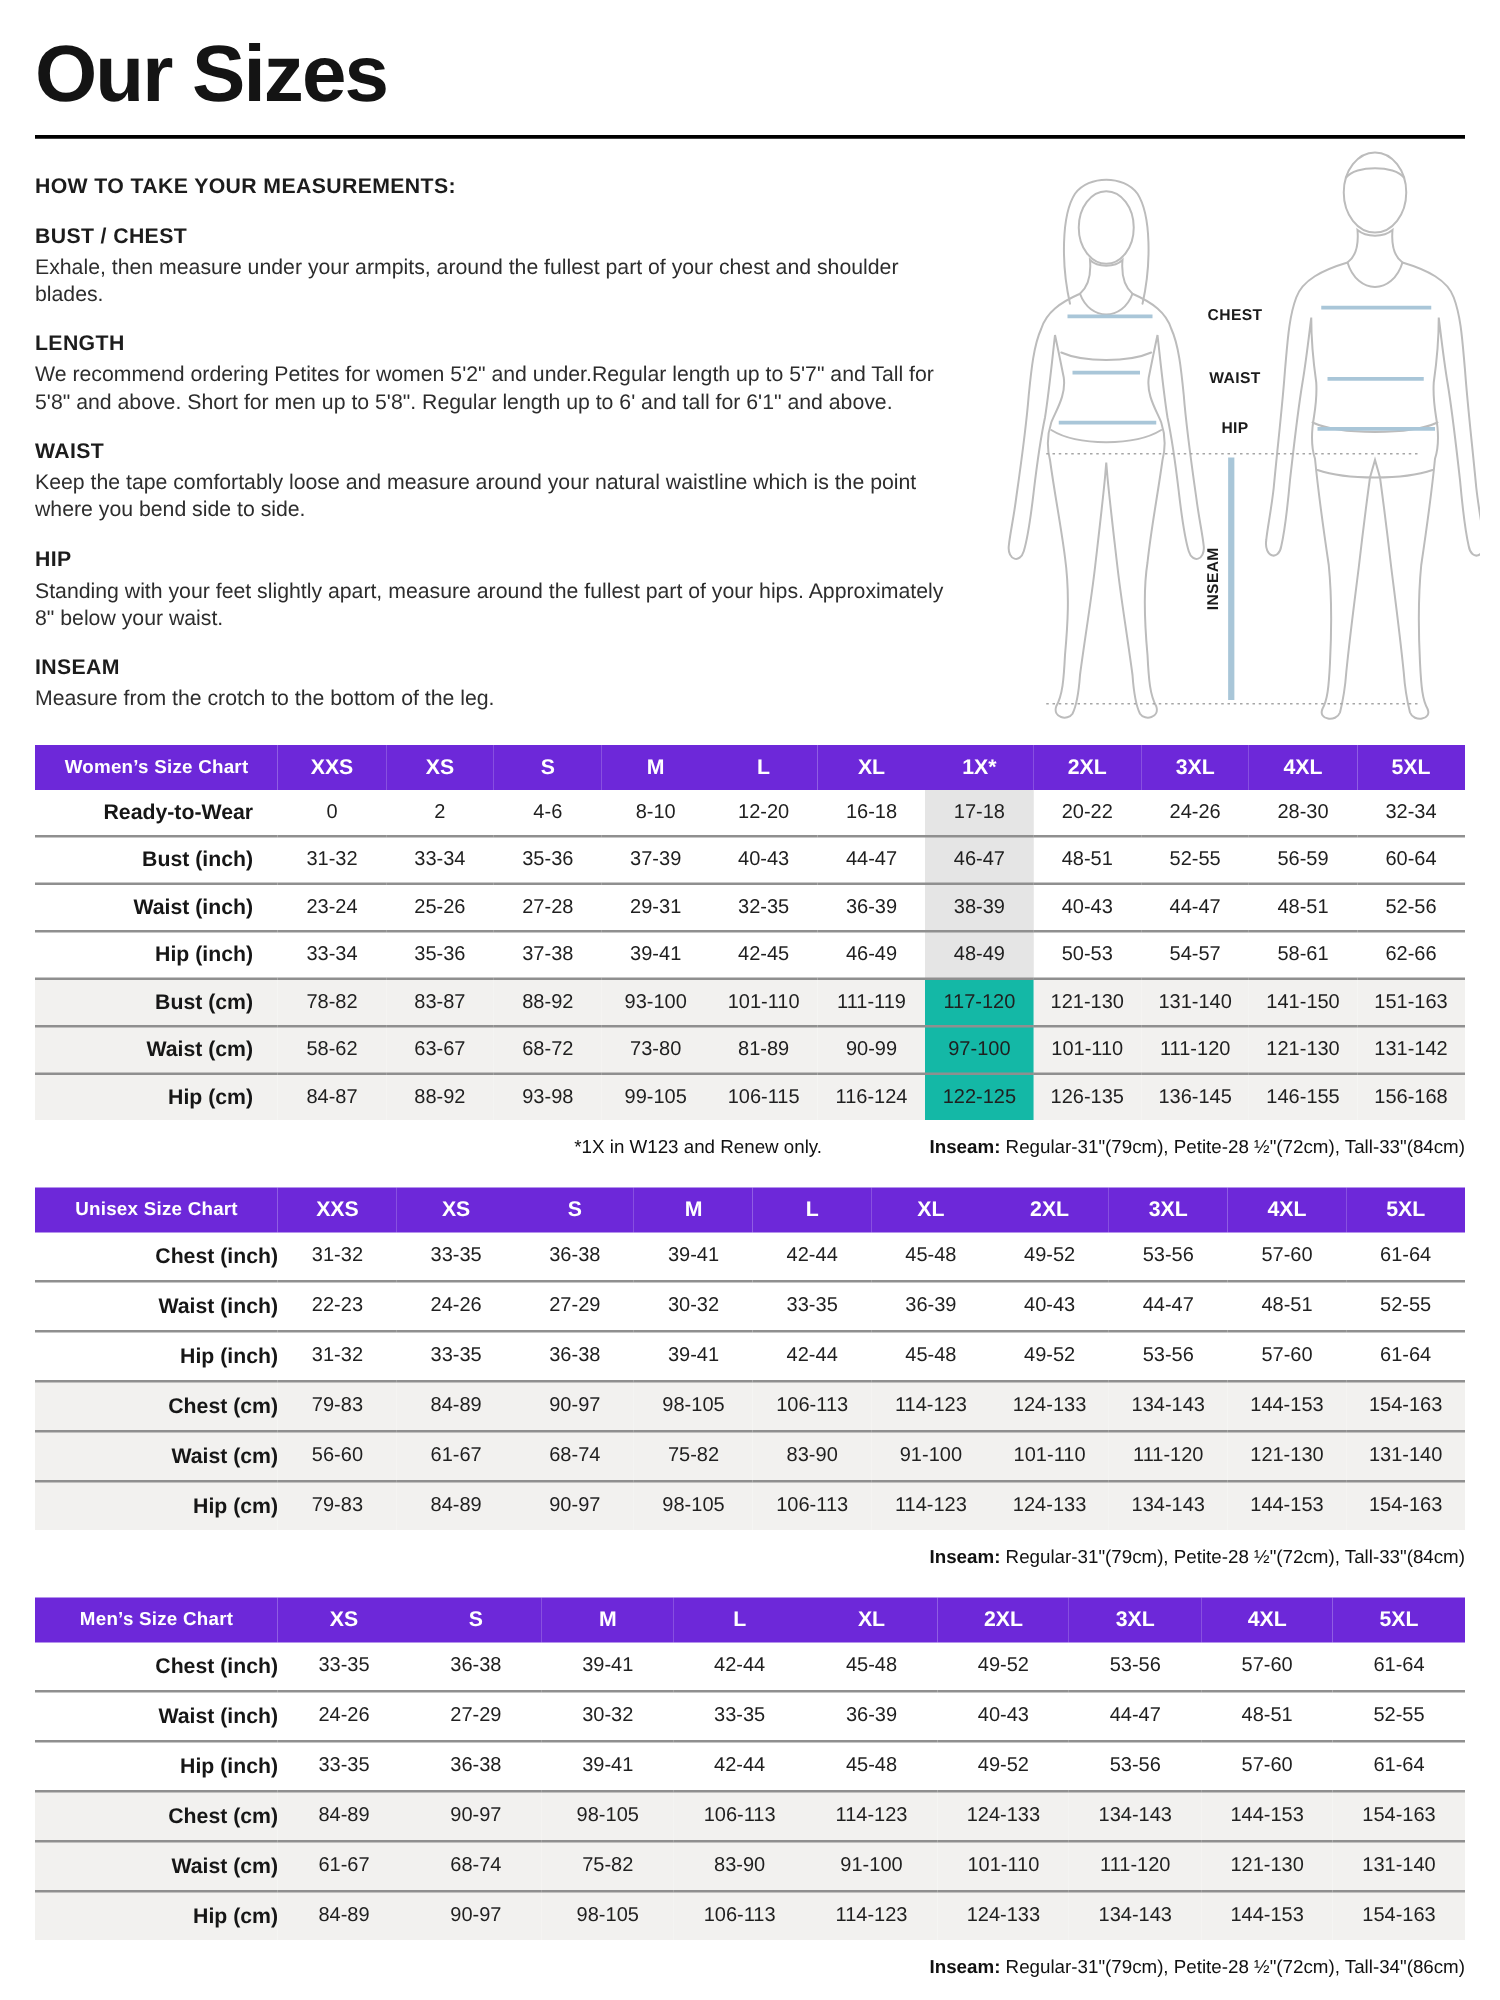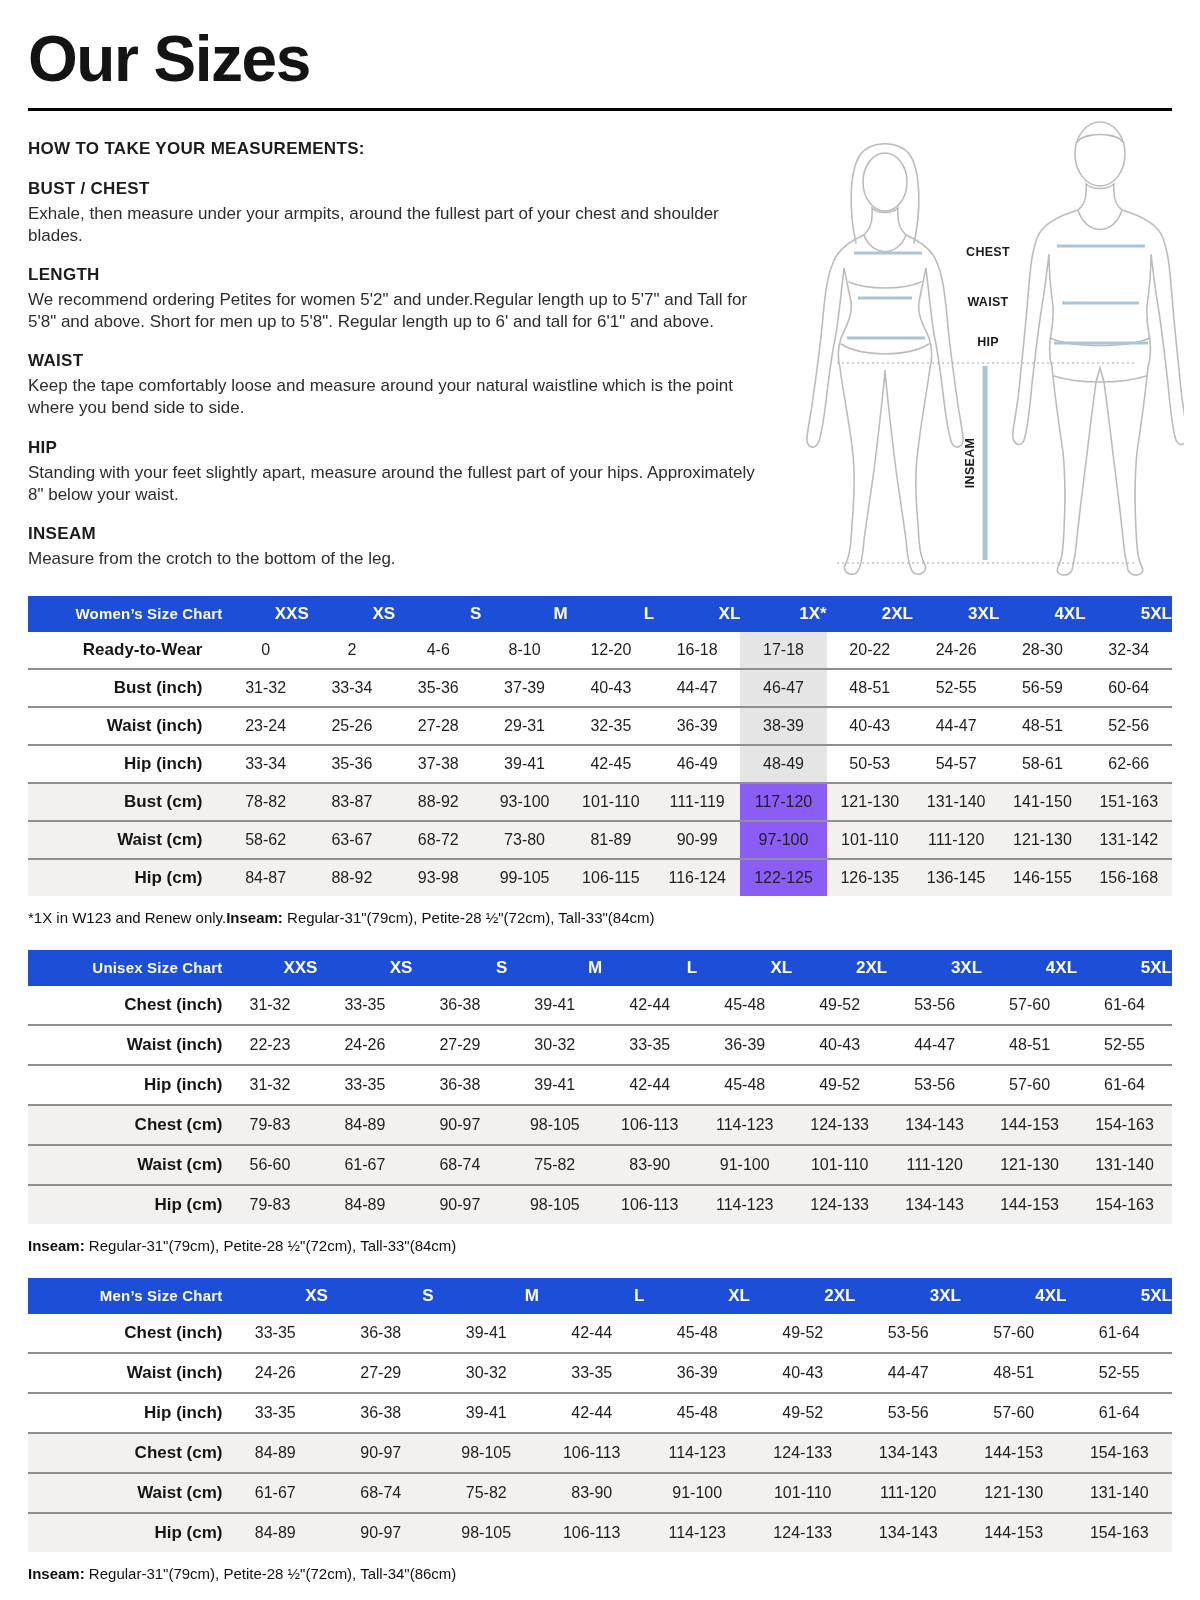--- a/index.html
+++ b/index.html
@@ -25,38 +25,38 @@
   .sec-body { font-size:17px; line-height:1.3; margin:0; color:#2d2d2d; }
 
   .diagram { position:absolute; top:110px; right:16px; width:392px; height:482px; }
   .diagram svg { display:block; }
   .fig-label { font-size:12.5px; font-weight:700; fill:#1b1b1b; letter-spacing:.3px; }
 
   .tables { margin-top:26px; }
   table.size-table { width:100%; border-collapse:collapse; table-layout:fixed; }
   table.size-table col.labelcol { width:17%; }
   thead th {
-    background:#1d4ed8; color:#ffffff; font-weight:700;
-    font-size:17px; padding:8px 0; text-align:right;
+    background:#6d28d9; color:#ffffff; font-weight:700;
+    font-size:17px; padding:8px 0; text-align:center;
   }
   thead th.tname { font-size:15px; letter-spacing:.2px; }
   tbody td {
     text-align:center; font-size:16px; color:#1f1f1f;
     padding:8px 0; border-bottom:2px solid #8f8f8f;
     font-weight:500;
   }
   tbody td.rlabel { text-align:right; padding-right:20px; font-weight:700; font-size:17px; color:#161616; }
   tbody tr:last-child td { border-bottom:none;margin-left:36px; }
   tr.shaded td { background:#f2f1ef; }
   td.hl { background:#e5e5e5; }
-  tr.shaded td.hl { background:#8b5cf6; }
+  tr.shaded td.hl { background:#14b8a6; }
   .t2 tbody td, .t3 tbody td { padding:9px 0; }
 
   .footnote {
-    display:flex; justify-content:flex-start; align-items:baseline; 
+    display:flex; justify-content:flex-end; align-items:baseline; gap:86px;
     font-size:15px; color:#101010; margin:13px 0 24px 0;
   }
   .footnote .bold { font-weight:700; }
 </style>
 </head>
 <body>
 
 <div class="page">
 
   <h1 class="page-title">Our Sizes</h1>

